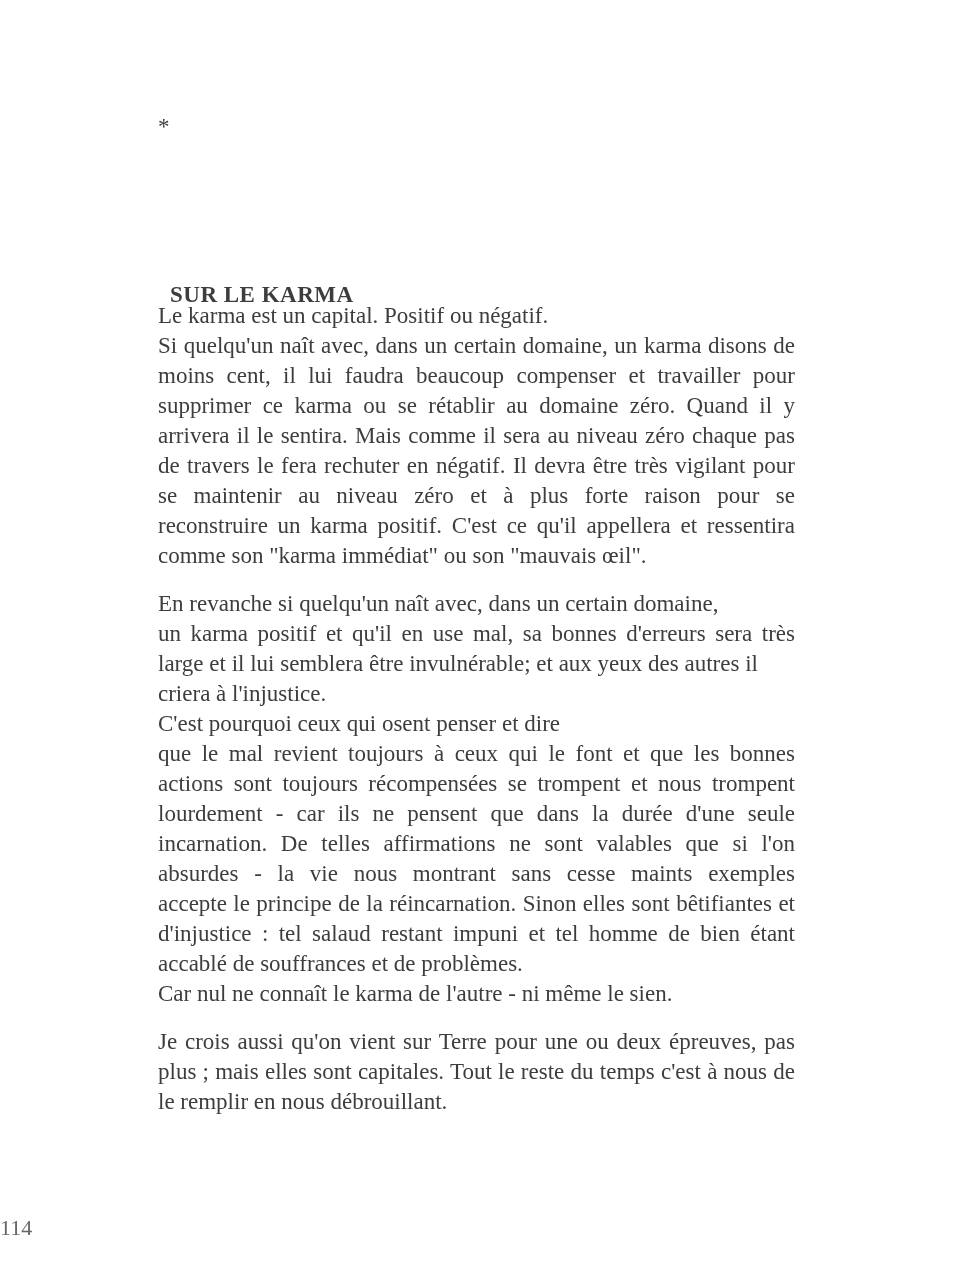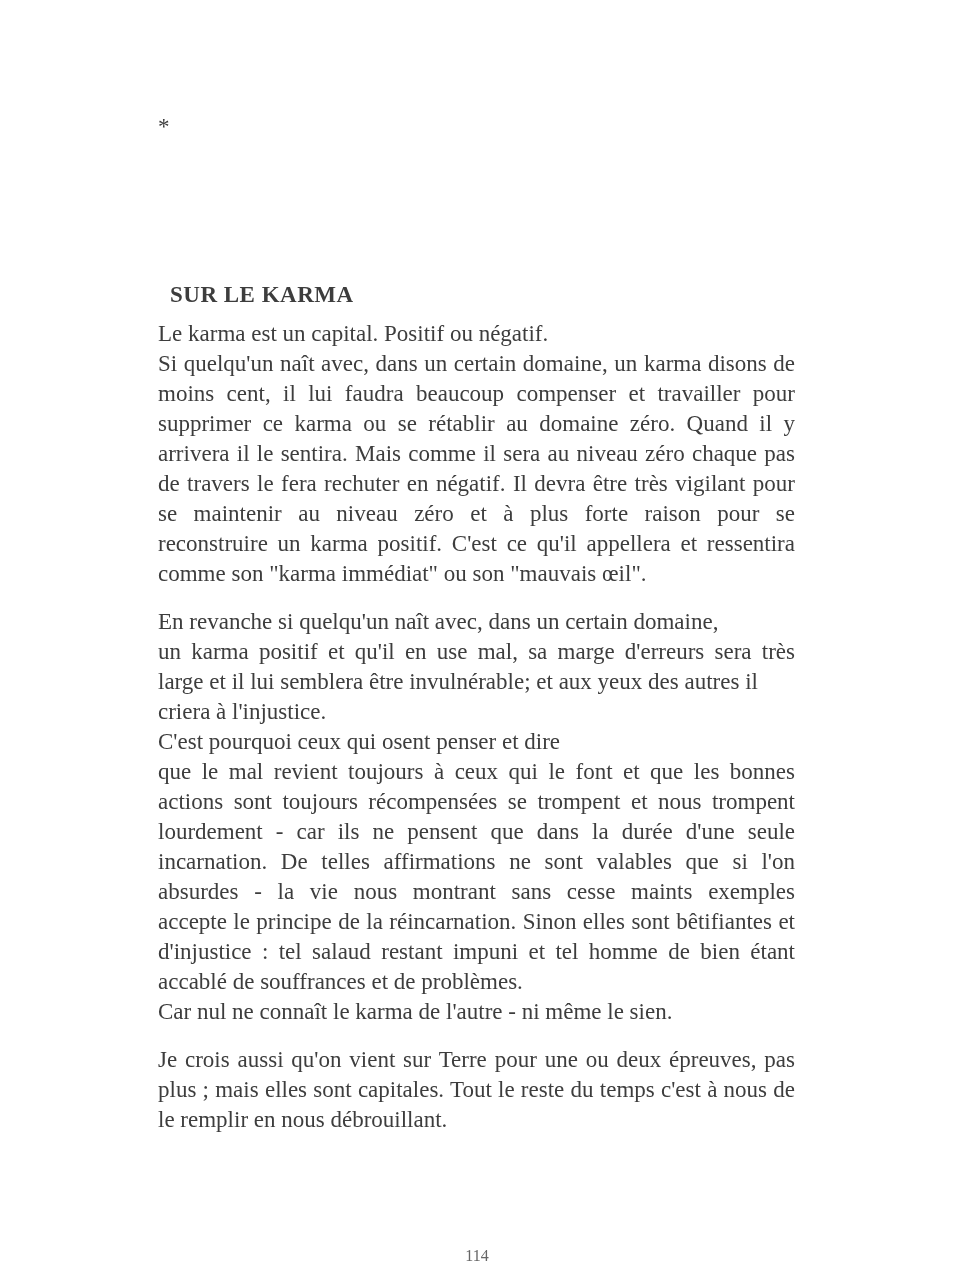--- a/index.html
+++ b/index.html
@@ -29,46 +29,44 @@
     top: 268px;
     margin: 12px;
     font-size: 23px;
     line-height: 30px;
     font-weight: bold;
     letter-spacing: 0.5px;
   }
   .content {
     position: absolute;
     left: 158px;
-    top: 319px;
+    top: 301px;
     width: 637px;
     font-size: 23px;
     line-height: 30px;
   }
   .paragraph + .paragraph {
     margin-top: 18px;
   }
   .line {
     text-align: left;
     white-space: normal;
   }
   .line.just {
     text-align: justify;
     text-align-last: justify;
   }
   .page-number {
     position: absolute;
     left: 0;
     top: 1213px;
     width: 100%;
-    text-align: center;
-    font-size: 16px;
+    font-size: 22px;
     line-height: 30px;
     color: var(--muted-color, #666666);
-    margin-top: 28px;
   }
 </style>
 </head>
 <body>
 
 <div class="page">
   <div class="star">*</div>
 
   <h1 class="title">SUR LE KARMA</h1>
 
@@ -79,21 +77,21 @@
         <div class="line just">moins cent, il lui faudra beaucoup compenser et travailler pour</div>
         <div class="line just">supprimer ce karma ou se rétablir au domaine zéro. Quand il y</div>
         <div class="line just">arrivera il le sentira. Mais comme il sera au niveau zéro chaque pas</div>
         <div class="line just">de travers le fera rechuter en négatif. Il devra être très vigilant pour</div>
         <div class="line just">se maintenir au niveau zéro et à plus forte raison pour se</div>
         <div class="line just">reconstruire un karma positif. C'est ce qu'il appellera et ressentira</div>
         <div class="line">comme son "karma immédiat" ou son "mauvais œil".</div>
       </div>
       <div class="paragraph">
         <div class="line">En revanche si quelqu'un naît avec, dans un certain domaine,</div>
-        <div class="line just">un karma positif et qu'il en use mal, sa marge d'erreurs sera très</div>
+        <div class="line just">un karma positif et qu'il en use mal, sa bonnes d'erreurs sera très</div>
         <div class="line">large et il lui semblera être invulnérable; et aux yeux des autres il</div>
         <div class="line">criera à l'injustice.</div>
         <div class="line">C'est pourquoi ceux qui osent penser et dire</div>
         <div class="line just">que le mal revient toujours à ceux qui le font et que les bonnes</div>
         <div class="line just">actions sont toujours récompensées se trompent et nous trompent</div>
         <div class="line just">lourdement - car ils ne pensent que dans la durée d'une seule</div>
         <div class="line just">incarnation. De telles affirmations ne sont valables que si l'on</div>
         <div class="line just">absurdes - la vie nous montrant sans cesse maints exemples</div>
         <div class="line just">accepte le principe de la réincarnation. Sinon elles sont bêtifiantes et</div>
         <div class="line just">d'injustice : tel salaud restant impuni et tel homme de bien étant</div>

